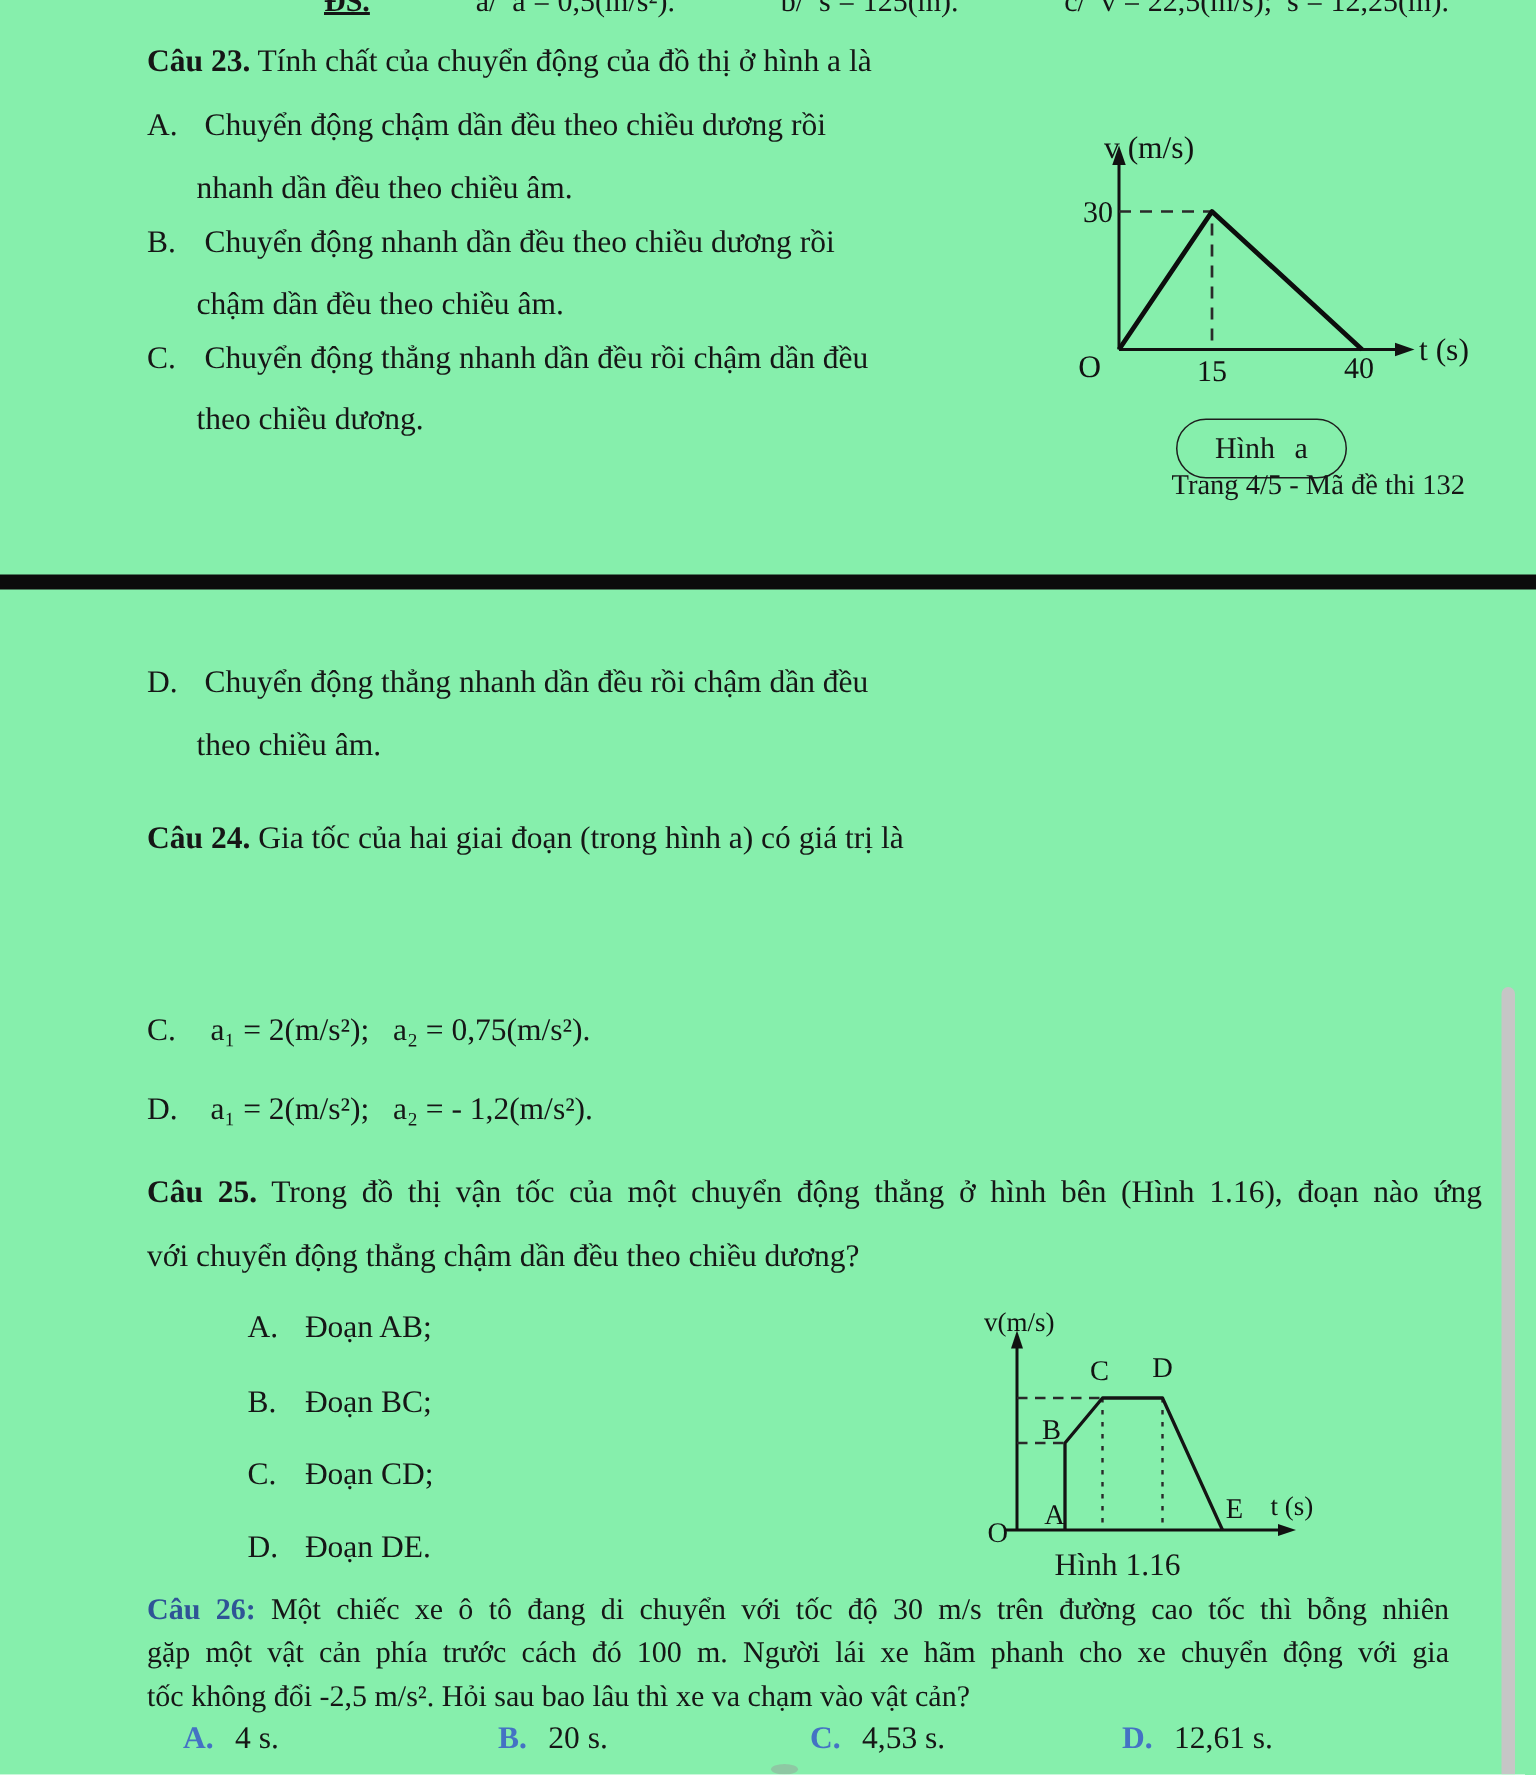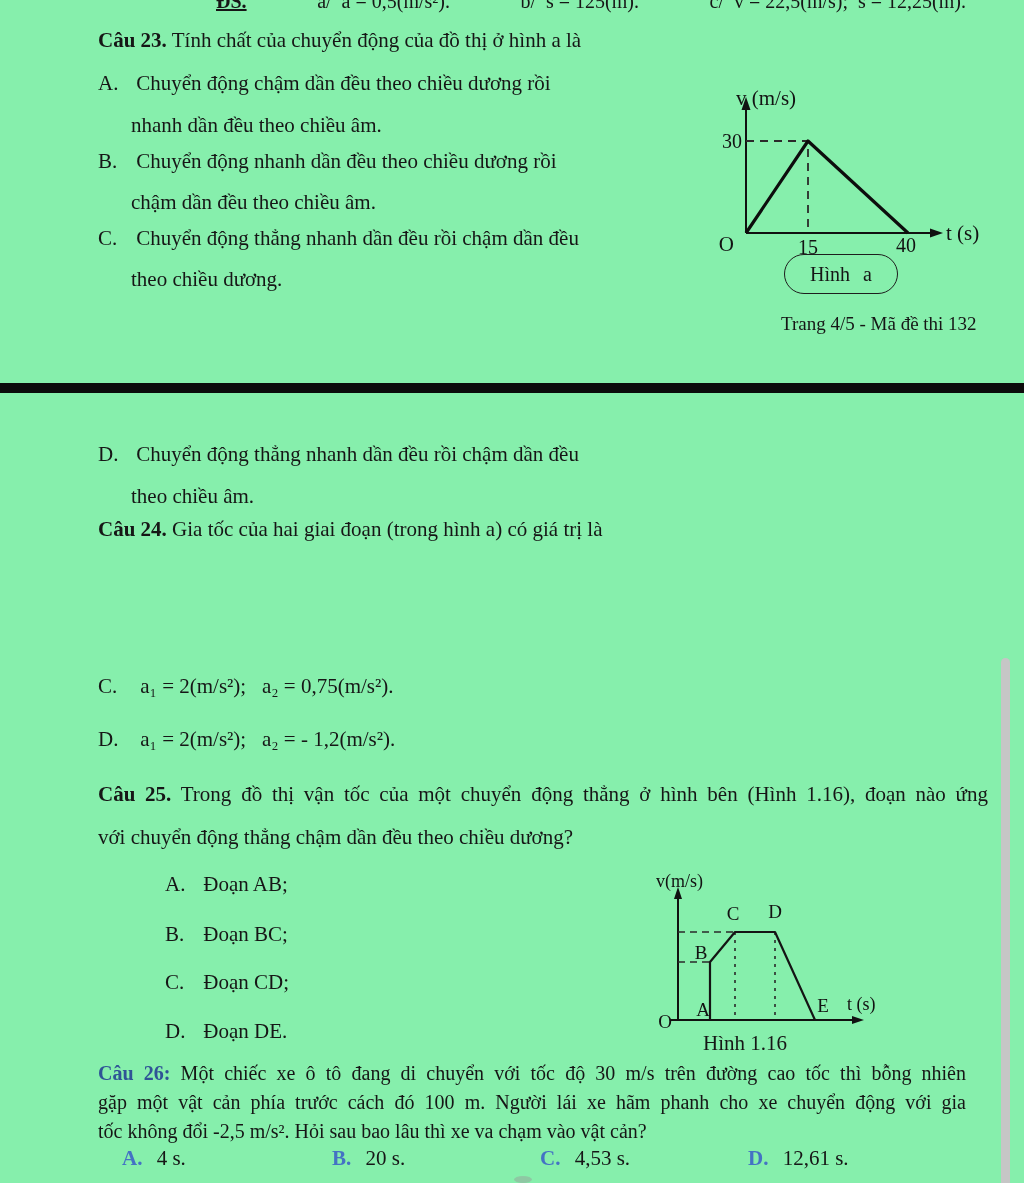--- a/index.html
+++ b/index.html
@@ -72,35 +72,35 @@
     <polyline points="96,148 158,56 258,148" fill="none" stroke="#0d0d0d" stroke-width="3.2" stroke-linejoin="round"></polyline>
 
     <text x="86" y="20" font-size="21">v (m/s)</text>
     <text x="92" y="63" font-size="20" text-anchor="end">30</text>
     <text x="84" y="166" font-size="21" text-anchor="end">O</text>
     <text x="158" y="169" font-size="20" text-anchor="middle">15</text>
     <text x="256" y="167" font-size="20" text-anchor="middle">40</text>
     <text x="296" y="155" font-size="21">t (s)</text>
   </svg>
 
-  <div class="abs figbox t20" style="left:784px;top:254px;width:112px;height:38px;border-radius:20px;">
+  <div class="abs figbox t20" style="left:784px;top:279px;width:112px;height:38px;border-radius:20px;">
     <span>Hình a</span>
   </div>
 
   <div class="abs t19" style="left:781px;top:313px;">Trang 4/5 - Mã đề thi 132</div>
 
   <div class="abs divider" style="top:383px;height:10px;"></div>
 
   <div class="abs t21" style="left:98px;top:442px;">
     <span class="letter">D.</span>
     <span>Chuyển động thẳng nhanh dần đều rồi chậm dần đều</span>
   </div>
   <div class="abs t21" style="left:131px;top:484px;">theo chiều âm.</div>
 
-  <div class="abs t21" style="left:98px;top:517px;">
+  <div class="abs t21" style="left:98px;top:546px;">
     <span class="bold">Câu 24.</span>
     <span>Gia tốc của hai giai đoạn (trong hình a) có giá trị là</span>
   </div>
 
   <div class="abs t21" style="left:98px;top:674px;">
     <span class="letter-w37">C.</span>
     <span class="formula">a₁ = 2(m/s²);   a₂ = 0,75(m/s²).</span>
   </div>
   <div class="abs t21" style="left:98px;top:727px;">
     <span class="letter-w37">D.</span>

